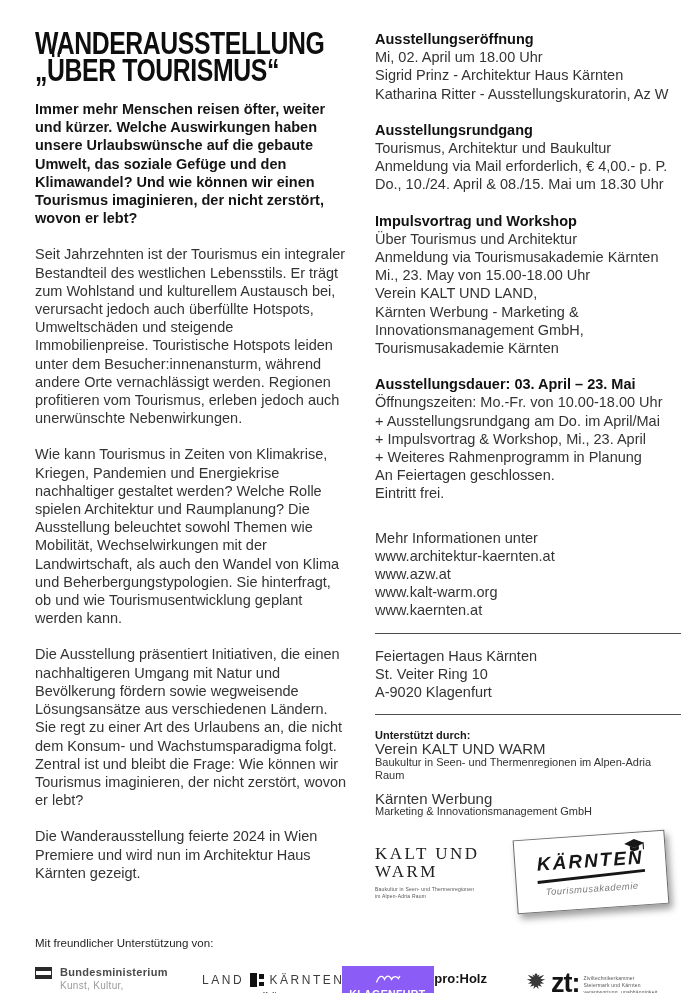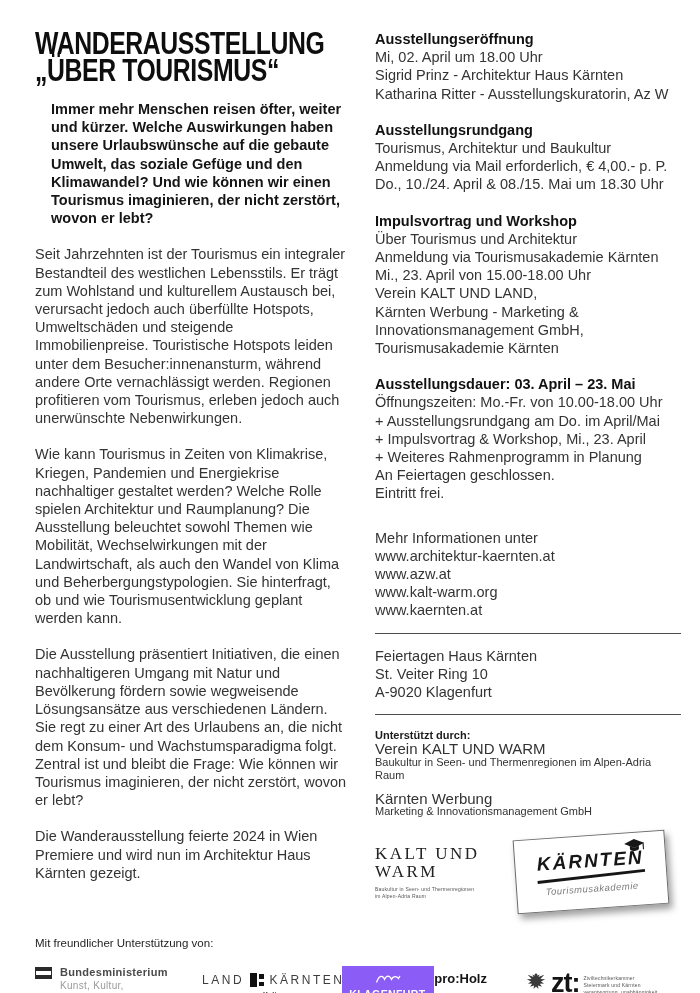--- a/index.html
+++ b/index.html
@@ -17,21 +17,21 @@
   .col-right { width: 306px; flex: 0 0 auto; }
 
   
   h1.title { margin: 0 0 16px 0; color: #0e0e0e; font-weight: bold; }
   h1.title .tl {
     display: block; font-size: 31px; line-height: 27px;
     letter-spacing: -0.5px; transform: scaleX(0.8); transform-origin: left center;
     white-space: nowrap;
   }
   p.lead {
-    margin: 0 0 18px 16px; font-size: 14.5px; line-height: 18.2px;
+    margin: 0 0 18px 0; font-size: 14.5px; line-height: 18.2px;
     font-weight: bold; color: #151515;
   }
   p.body { margin: 0 0 18px 0; font-size: 14.5px; line-height: 18.2px; color: #343434; }
 
   
   .sect { margin: 0 0 18px 0; }
   .sect h3 { margin: 0; font-size: 14.5px; line-height: 18.2px; color: #121212; }
   .line { font-size: 14.5px; line-height: 18.2px; color: #343434; }
   .info-block { margin-top: 26px; }
   .link { color: #343434; text-decoration: none; display: block; cursor: pointer; }
@@ -130,21 +130,21 @@
         <h3>Ausstellungsrundgang</h3>
         <div class="line">Tourismus, Architektur und Baukultur</div>
         <div class="line">Anmeldung via Mail erforderlich, € 4,00.- p. P.</div>
         <div class="line">Do., 10./24. April &amp; 08./15. Mai um 18.30 Uhr</div>
       </div>
 
       <div class="sect">
         <h3>Impulsvortrag und Workshop</h3>
         <div class="line">Über Tourismus und Architektur</div>
         <div class="line">Anmeldung via Tourismusakademie Kärnten</div>
-        <div class="line">Mi., 23. April von 15.00-18.00 Uhr</div>
+        <div class="line">Mi., 23. May von 15.00-18.00 Uhr</div>
         <div class="line">Verein KALT UND LAND,</div>
         <div class="line">Kärnten Werbung - Marketing &amp;</div>
         <div class="line">Innovationsmanagement GmbH,</div>
         <div class="line">Tourismusakademie Kärnten</div>
       </div>
 
       <div class="sect">
         <h3>Ausstellungsdauer: 03. April – 23. Mai</h3>
         <div class="line">Öffnungszeiten: Mo.-Fr. von 10.00-18.00 Uhr</div>
         <div class="line">+ Ausstellungsrundgang am Do. im April/Mai</div>

